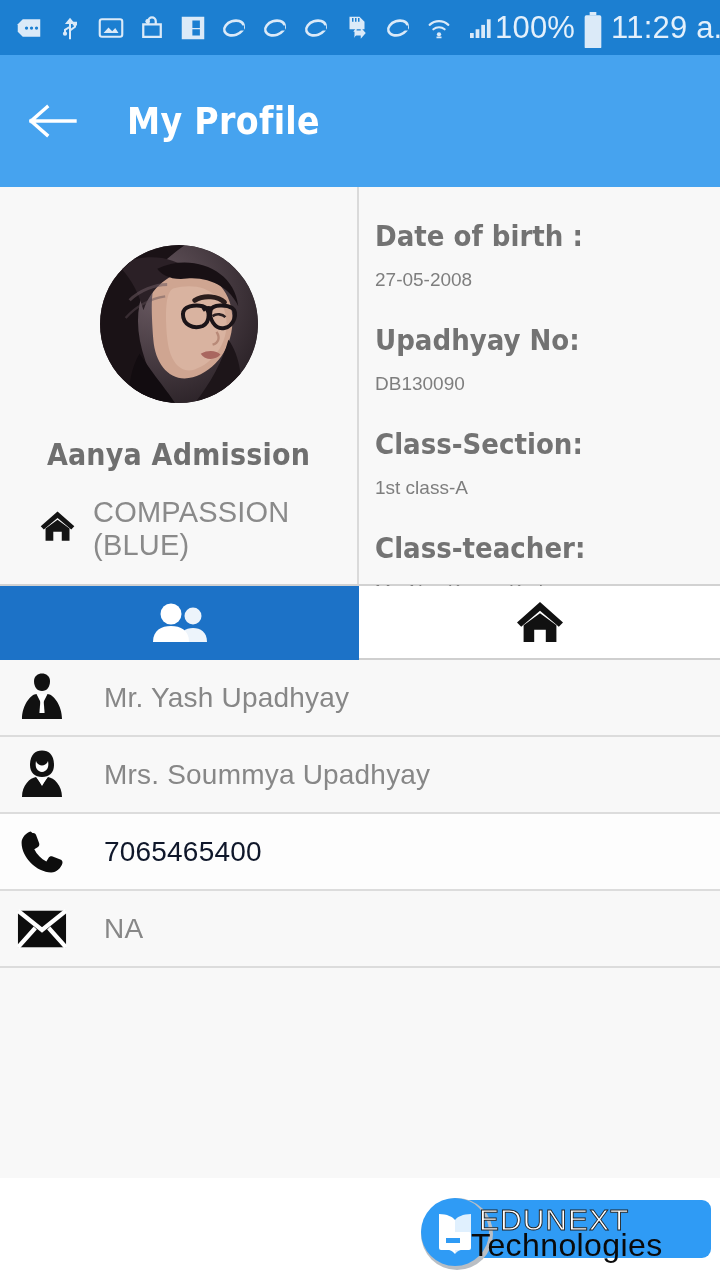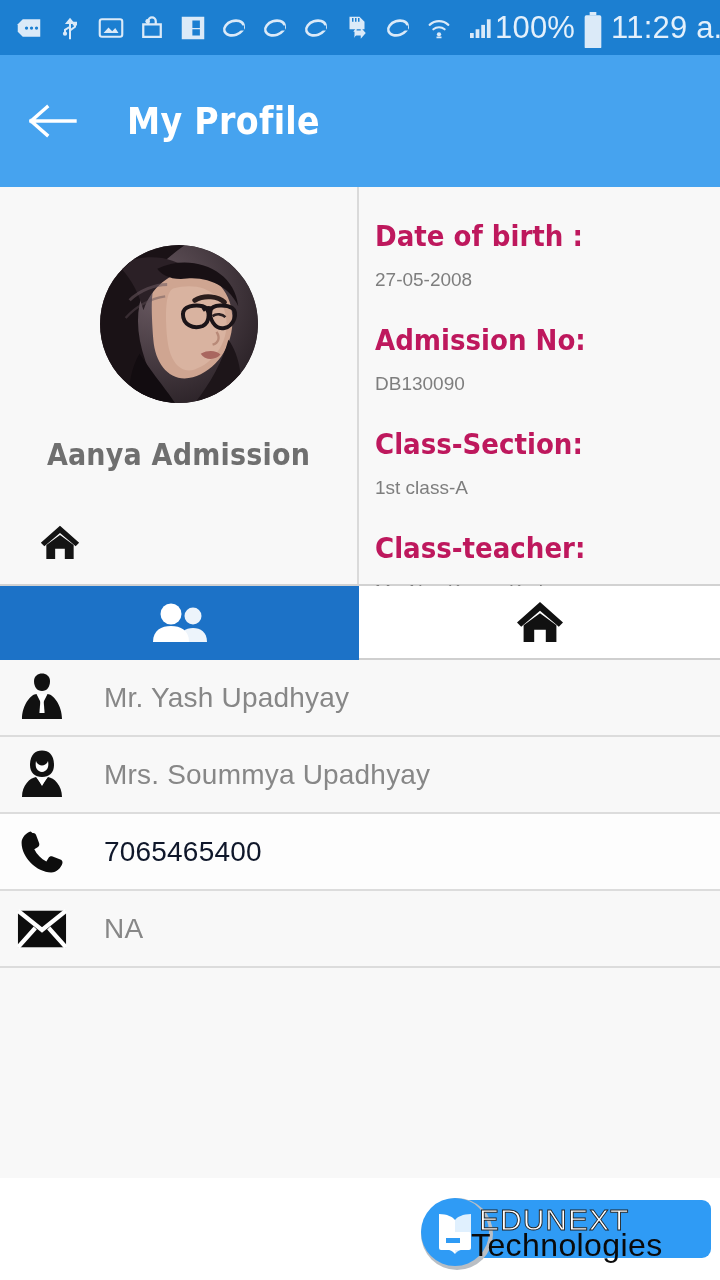--- a/index.html
+++ b/index.html
@@ -58,21 +58,21 @@
     position:absolute; left:40px; bottom:22px;
     display:flex; align-items:center; gap:18px;
   }
   .house-ico{ width:40px; height:38px; display:block; }
   .house-txt{ font-size:29px; color:#8a8a8a; font-family:"Liberation Sans", sans-serif;
               letter-spacing:.2px; }
 
   .pcol-right{ flex:1; padding:26px 0 0 16px; }
   .field{ margin-bottom:16px; }
   .f-label{
-    font-size:29px; font-weight:bold; color:#be185d; line-height:46px;
+    font-size:29px; font-weight:bold; color:#737373; line-height:46px;
     font-family:"DejaVu Sans Condensed","DejaVu Sans", sans-serif;
   }
   .f-value{
     font-size:19px; color:#7e7e7e; line-height:42px;
     font-family:"Liberation Sans", sans-serif;
   }
 
   
   .tabs{ display:flex; height:74px; }
   .tab{ display:flex; align-items:center; justify-content:center; }
@@ -273,30 +273,31 @@
         </svg>
       </div>
       <div class="stud-name">Aanya Admission</div>
 
       <div class="house-row">
         <span class="house-ico">
           <svg viewBox="0 0 24 22">
               <path fill="#141414" d="M12 1 L0.5 11.2 l2.1 2.2 L12 5.4 l9.4 8 2.1-2.2z M3.8 12.6 V21 h5.3 v-6.1 h5.8 V21 h5.3 v-8.4 L12 6.6z"></path>
             </svg>
         </span>
+        <span class="house-txt">COMPASSION (BLUE)</span>
       </div>
     </div>
 
     <div class="pcol-right">
       <div class="field">
         <div class="f-label">Date of birth :</div>
         <div class="f-value">27-05-2008</div>
       </div>
       <div class="field">
-        <div class="f-label">Admission No:</div>
+        <div class="f-label">Upadhyay No:</div>
         <div class="f-value">DB130090</div>
       </div>
       <div class="field">
         <div class="f-label">Class-Section:</div>
         <div class="f-value">1st class-A</div>
       </div>
       <div class="field">
         <div class="f-label">Class-teacher:</div>
         <div class="f-value">Mr. Ajay Kumar Karira</div>
       </div>

